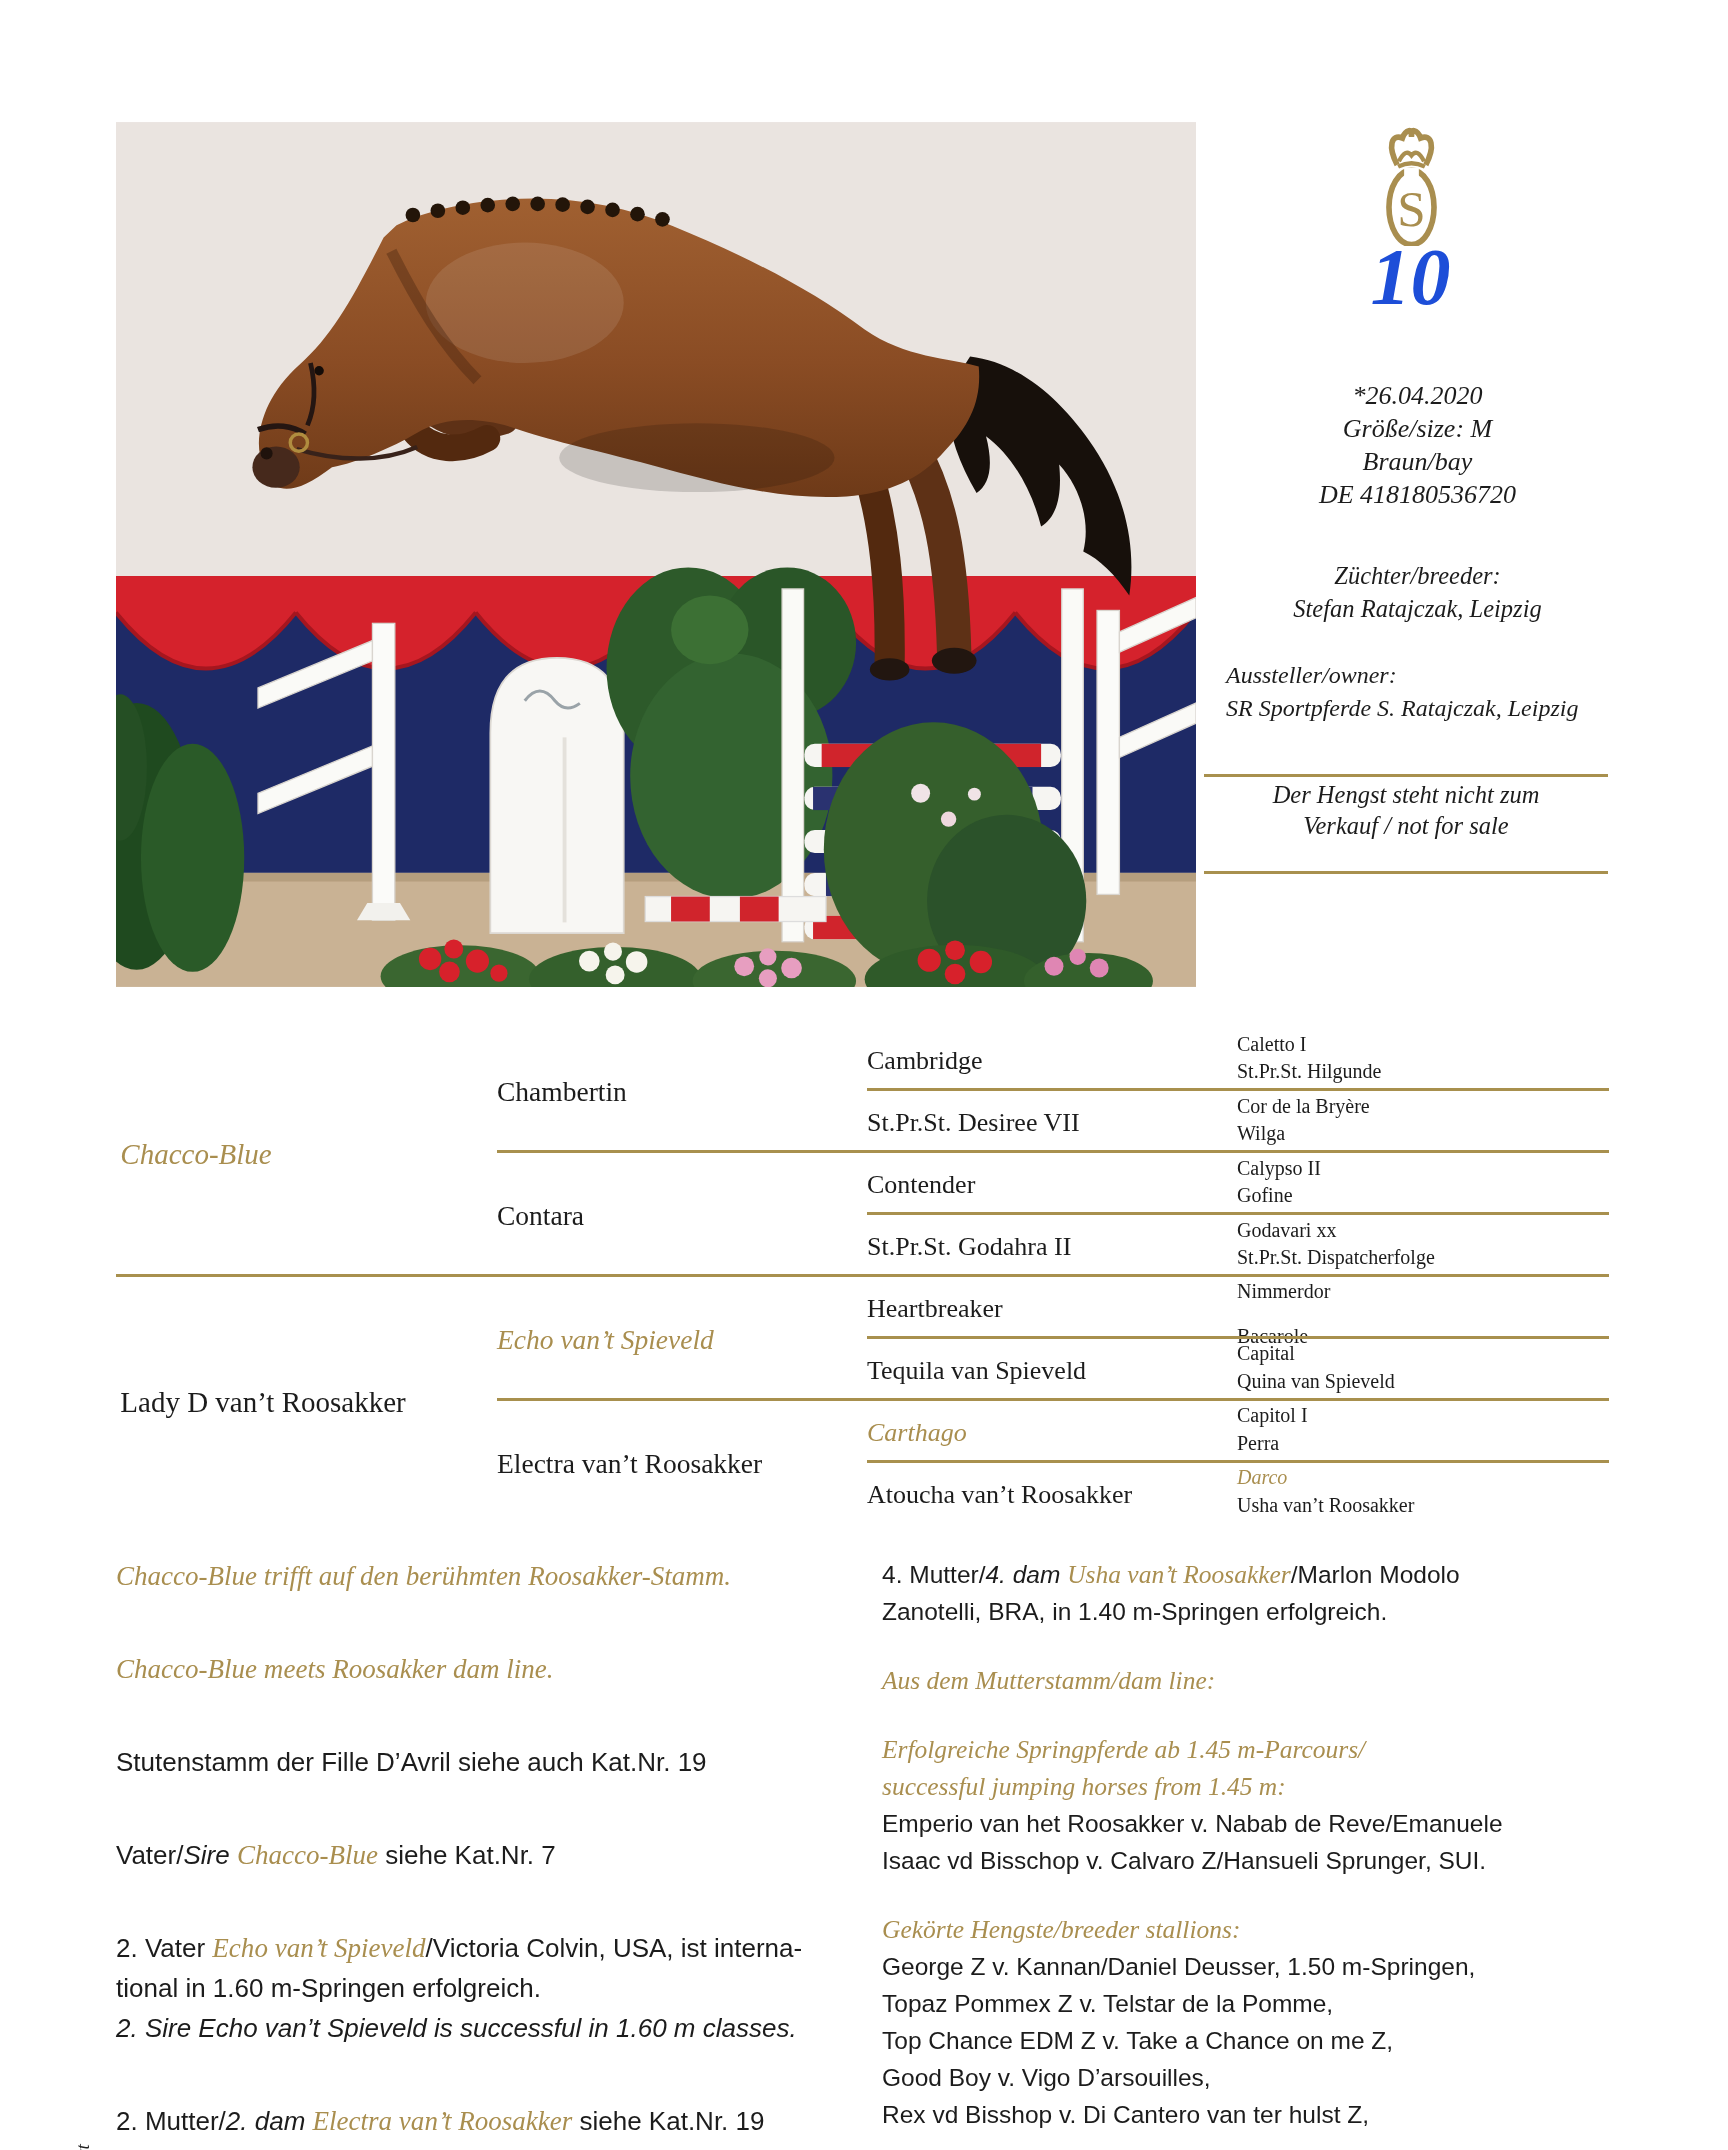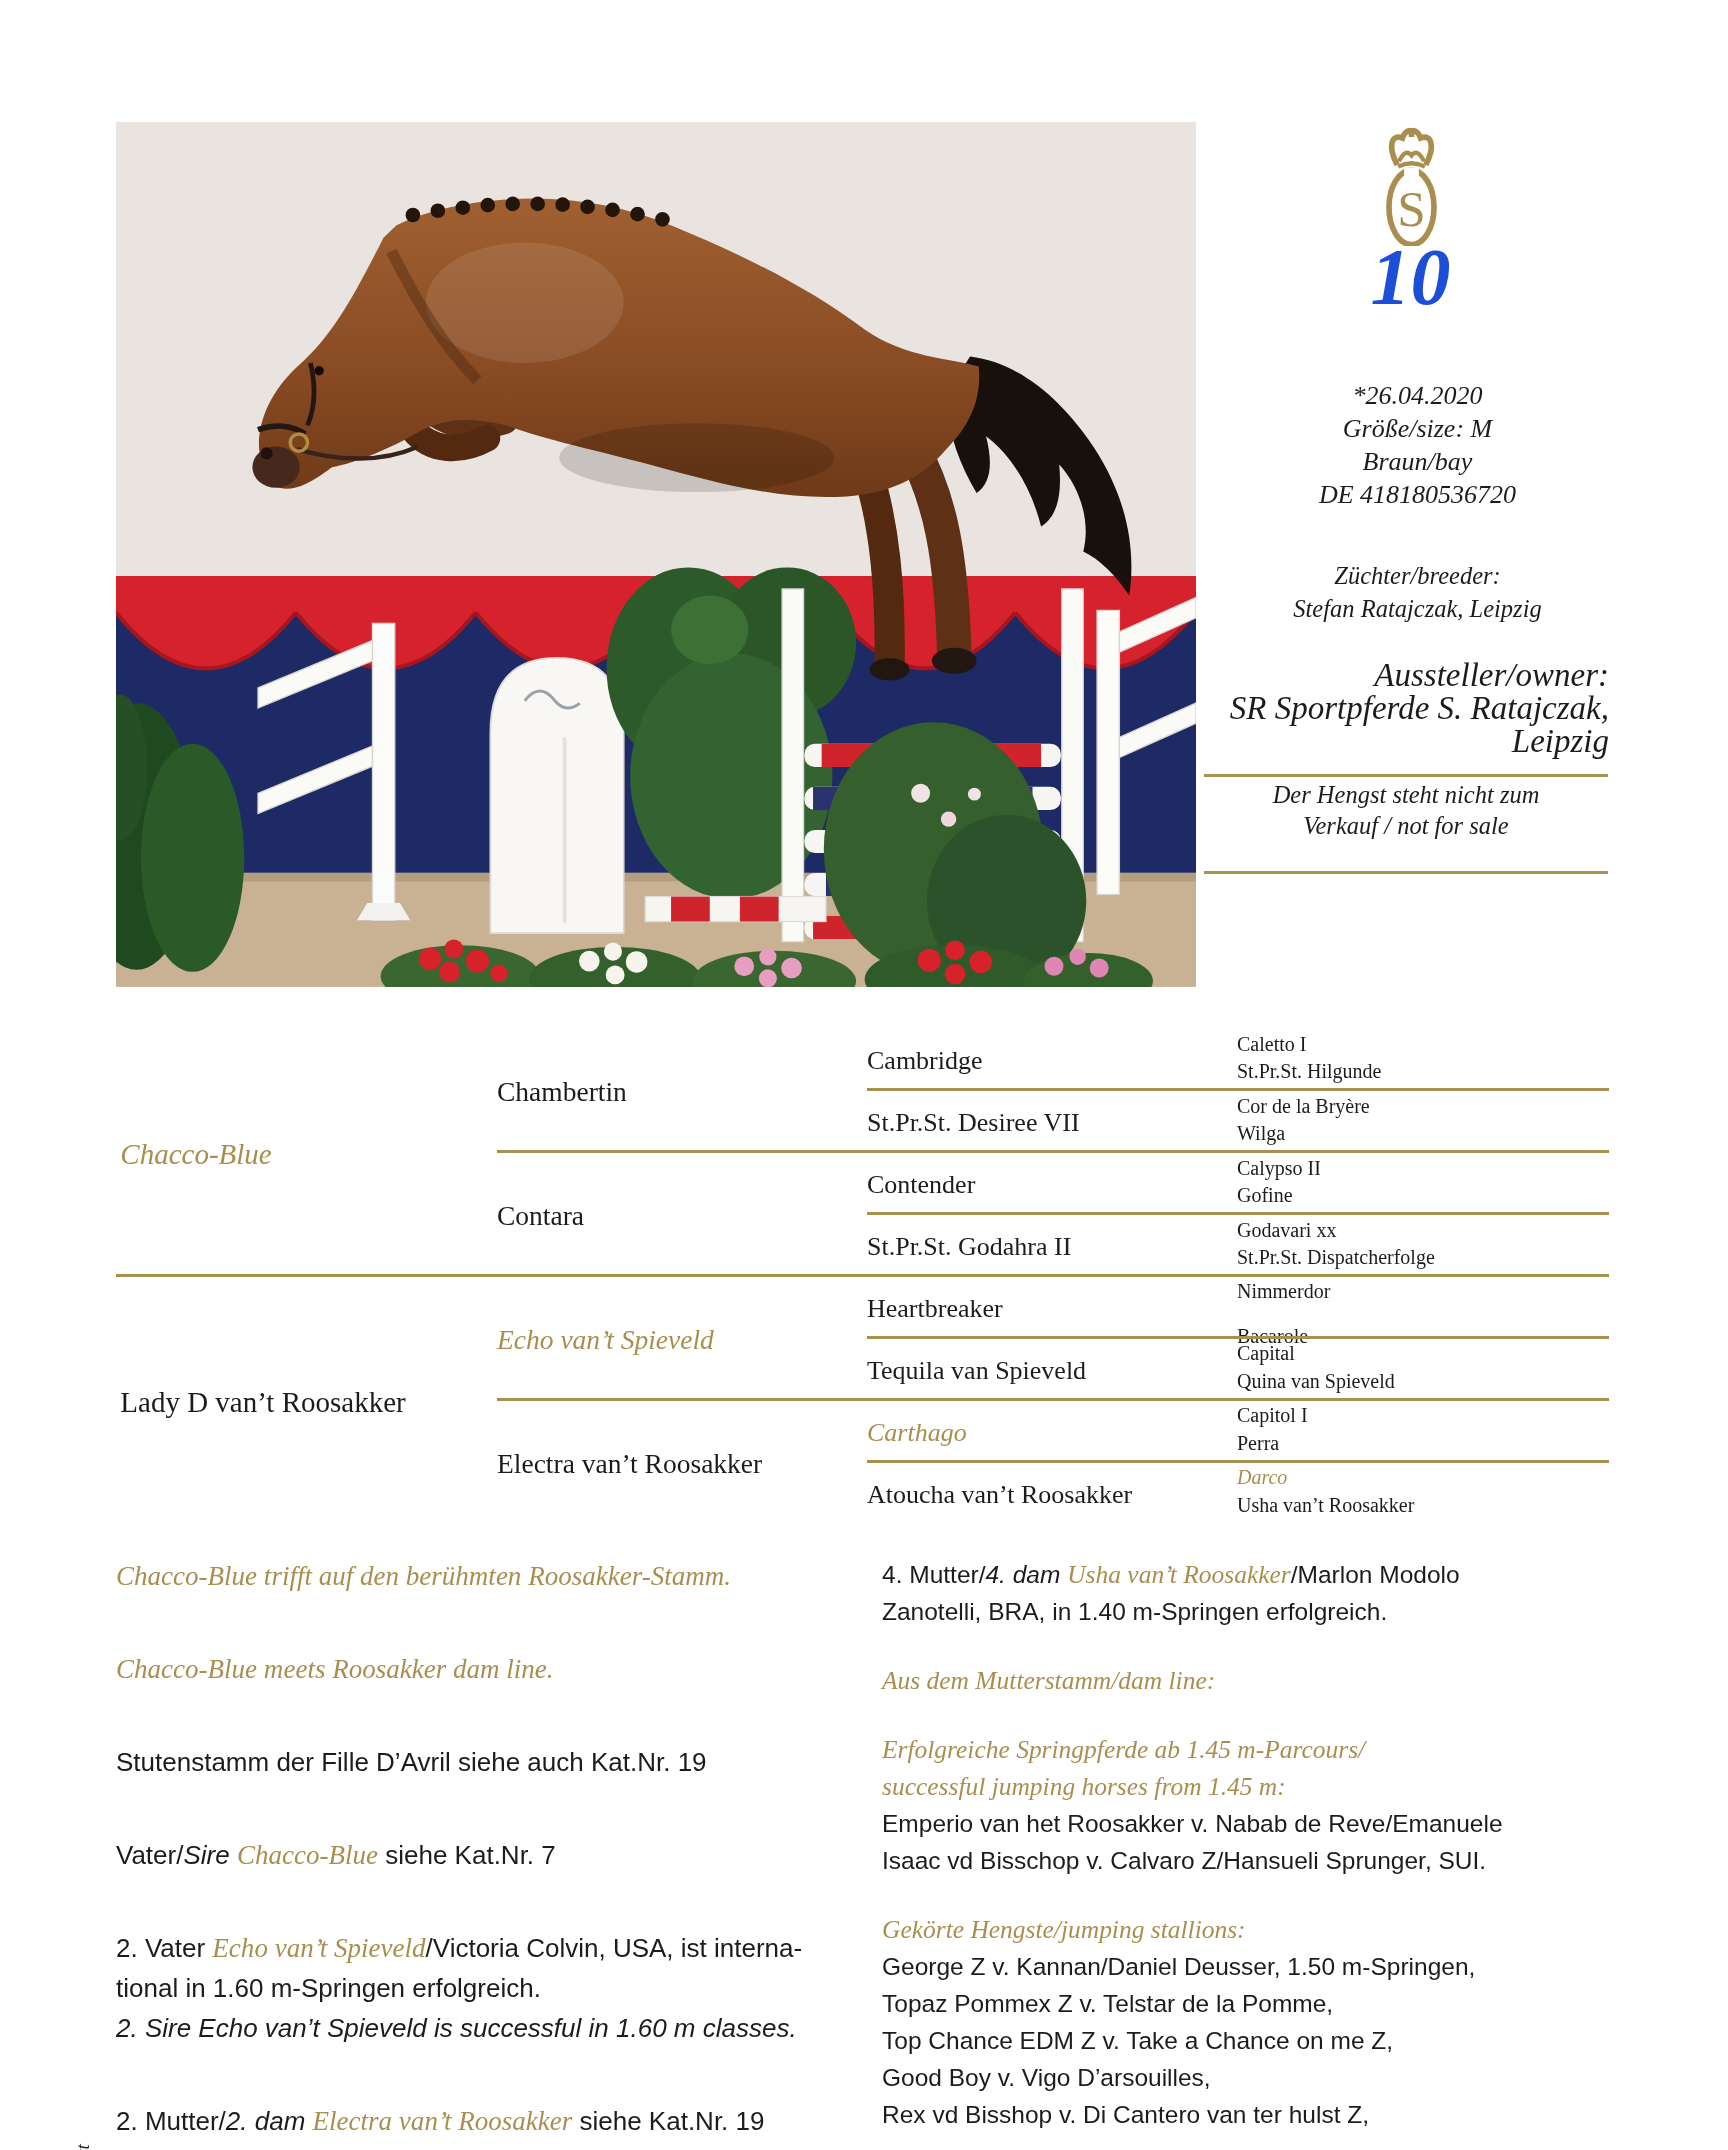--- a/index.html
+++ b/index.html
@@ -16,21 +16,21 @@
   #logo{left:1379px;top:125px;width:65px;height:120px;}
   #badge{left:1346px;top:234px;width:129px;text-align:center;
          font-family:"Liberation Serif",serif;font-style:italic;font-weight:bold;
          font-size:80px;line-height:86px;color:#1d4ed8;}
 
   
   .serifit{font-family:"Liberation Serif",serif;font-style:italic;}
   #birth-block{left:1226px;top:379px;width:383px;text-align:center;
                font-size:26px;line-height:33px;}
   #breeder-block{left:1226px;top:559px;width:383px;text-align:center;font-size:24.5px;line-height:33px;}
-  #owner-block{left:1226px;top:659px;width:383px;text-align:right;font-size:33px;line-height:33px;font-style:italic;}
+  #owner-block{left:1226px;top:659px;width:383px;text-align:left;font-size:24px;line-height:33px;font-style:italic;}
   #sale-box{left:1204px;top:774px;width:404px;height:100px;text-align:center;
             border-top:3px solid var(--rule);border-bottom:3px solid var(--rule);
             font-size:24.5px;line-height:31px;padding-top:2px;box-sizing:border-box;}
 
   
   #ped{left:116px;top:1030px;width:1493px;height:496px;}
   .g1,.g2,.g3{position:absolute;display:flex;align-items:center;
               font-family:"Liberation Serif",serif;white-space:nowrap;}
   .g1{left:4.3px;width:370px;height:248px;font-size:29px;}
   .g2{left:381px;width:363px;height:124px;font-size:27.5px;}
@@ -344,21 +344,21 @@
     <div class="tline gapL"><span class="seg-sans">3. Mutter/</span><span class="seg-sansit">3. dam </span><span class="seg-gold">Atoucha van’t Roosakker:</span></div>
   </div>
 <div id="col-right" class="abs">
     <div class="tline"><span class="seg-sans">4. Mutter/</span><span class="seg-sansit">4. dam </span><span class="seg-gold">Usha van’t Roosakker</span><span class="seg-sans">/Marlon Modolo</span></div>
     <div class="tline"><span class="seg-sans">Zanotelli, BRA, in 1.40 m-Springen erfolgreich.</span></div>
     <div class="tline gapR"><span class="seg-gold">Aus dem Mutterstamm/dam line:</span></div>
     <div class="tline gapR"><span class="seg-gold">Erfolgreiche Springpferde ab 1.45 m-Parcours/</span></div>
     <div class="tline"><span class="seg-gold">successful jumping horses from 1.45 m:</span></div>
     <div class="tline"><span class="seg-sans">Emperio van het Roosakker v. Nabab de Reve/Emanuele</span></div>
     <div class="tline"><span class="seg-sans">Isaac vd Bisschop v. Calvaro Z/Hansueli Sprunger, SUI.</span></div>
-    <div class="tline gapR"><span class="seg-gold">Gekörte Hengste/jumping stallions:</span></div>
+    <div class="tline gapR"><span class="seg-gold">Gekörte Hengste/breeder stallions:</span></div>
     <div class="tline"><span class="seg-sans">George Z v. Kannan/Daniel Deusser, 1.50 m-Springen,</span></div>
     <div class="tline"><span class="seg-sans">Topaz Pommex Z v. Telstar de la Pomme,</span></div>
     <div class="tline"><span class="seg-sans">Top Chance EDM Z v. Take a Chance on me Z,</span></div>
     <div class="tline"><span class="seg-sans">Good Boy v. Vigo D’arsouilles,</span></div>
     <div class="tline"><span class="seg-sans">Rex vd Bisshop v. Di Cantero van ter hulst Z,</span></div>
   </div>
 
 <div id="credit" class="abs">Foto:© OLDArt</div>
 
 

